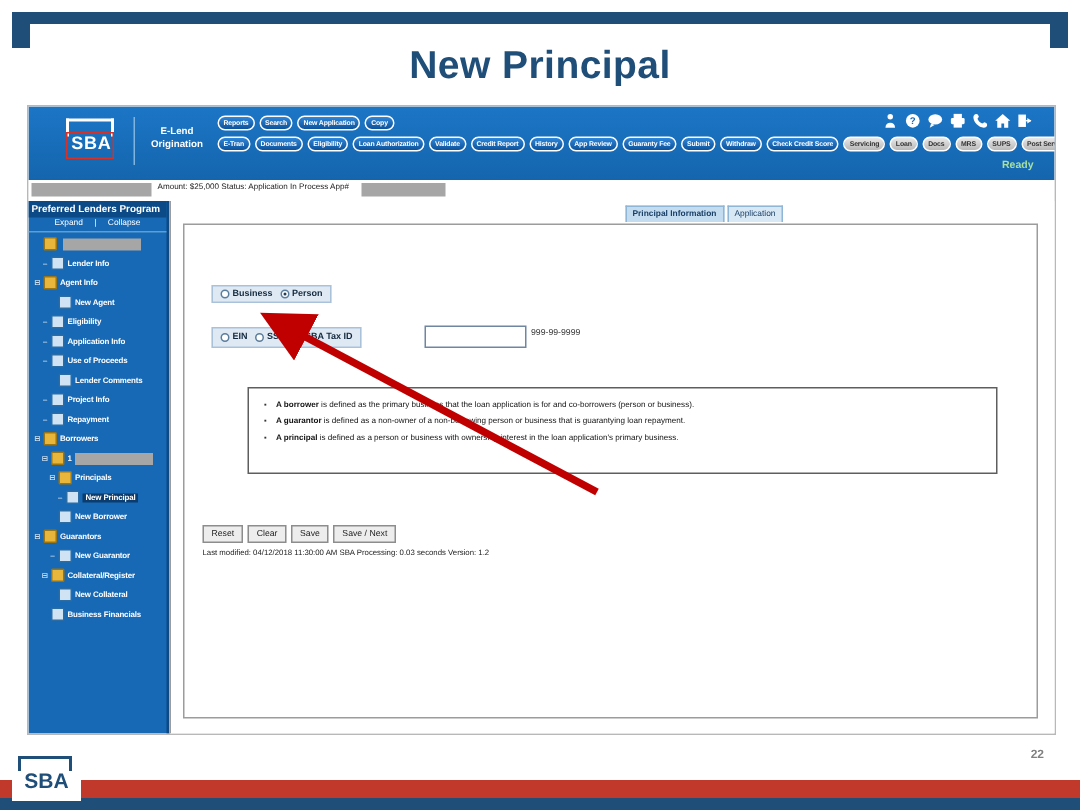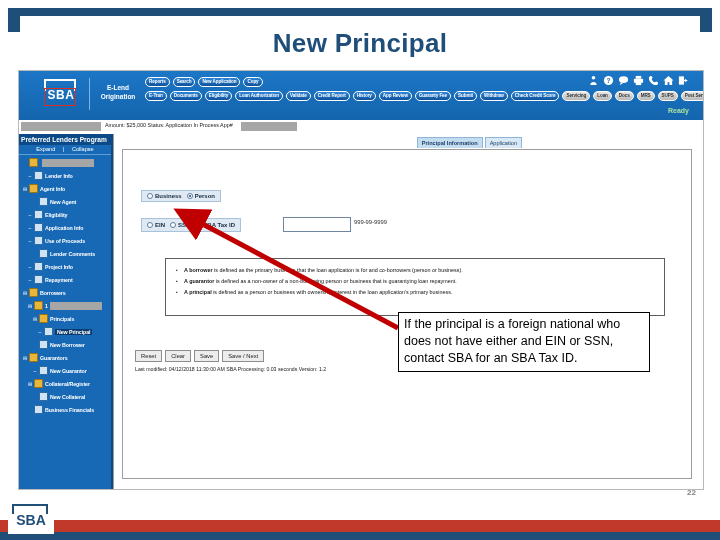--- a/index.html
+++ b/index.html
@@ -339,21 +339,21 @@
     background: #ffffff;
     font-size: 12.5px;
     line-height: 17px;
     color: #000000;
     padding: 3px 5px 4px 5px;
     box-sizing: border-box;
   }
 
   
   .page-num {
-    position: absolute; right: 24px; top: 488px;
+    position: absolute; right: 24px; top: 498px;
     font-size: 8px; color: #808080; font-weight: bold;
   }
   .footer-bar {
     position: absolute; left: 0px; top: 520px;
     width: 720px; height: 12px;
     background: #c0392b;
   }
   .footer-bar-dark {
     position: absolute; left: 0px; top: 532px;
     width: 720px; height: 8px;
@@ -643,21 +643,20 @@
 
   <svg class="arrow-svg">
     <defs>
       <marker id="ah" markerWidth="7" markerHeight="7" refX="5.5" refY="3.5" orient="auto">
         <polygon points="0 0, 7 3.5, 0 7" fill="#c00000"></polygon>
       </marker>
     </defs>
     <line x1="398" y1="328" x2="180" y2="212" stroke="#c00000" stroke-width="5" marker-end="url(#ah)"></line>
   </svg>
 
-  <div class="callout">If the principal is a foreign national who does not have either and EIN or SSN, contact SBA for an SBA Tax ID.</div>
 
   <div class="page-num">22</div>
 
   <div class="footer-bar"></div>
   <div class="footer-bar-dark"></div>
   <div class="footer-logo">
     <div class="fbracket"></div>
     <div class="ftxt">SBA</div>
   </div>
 

